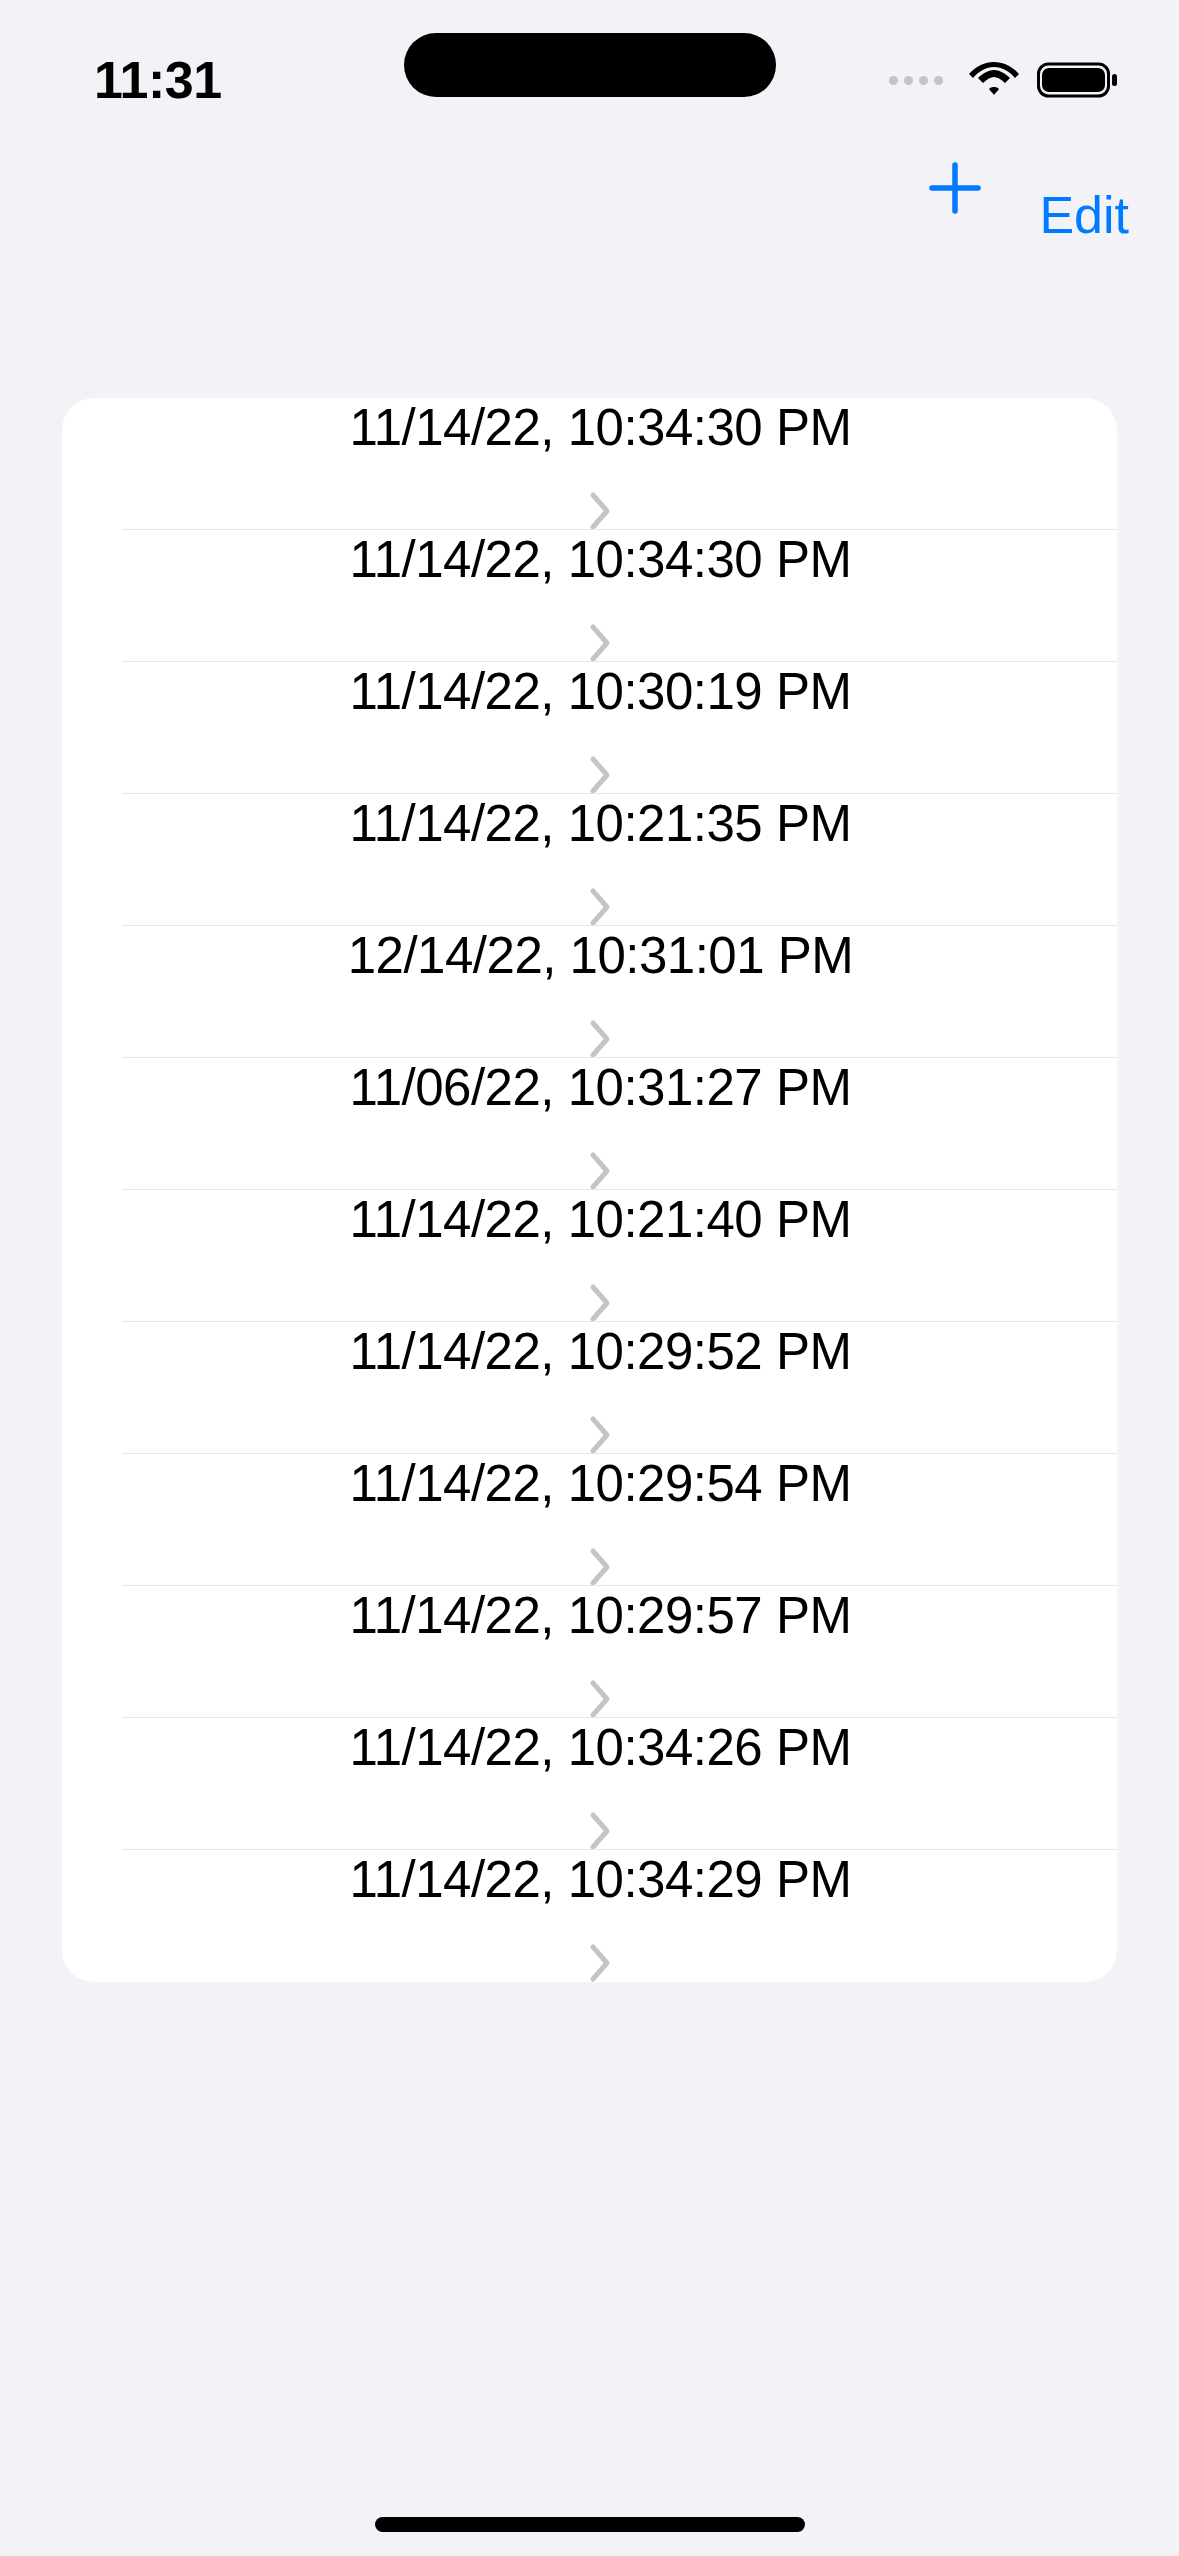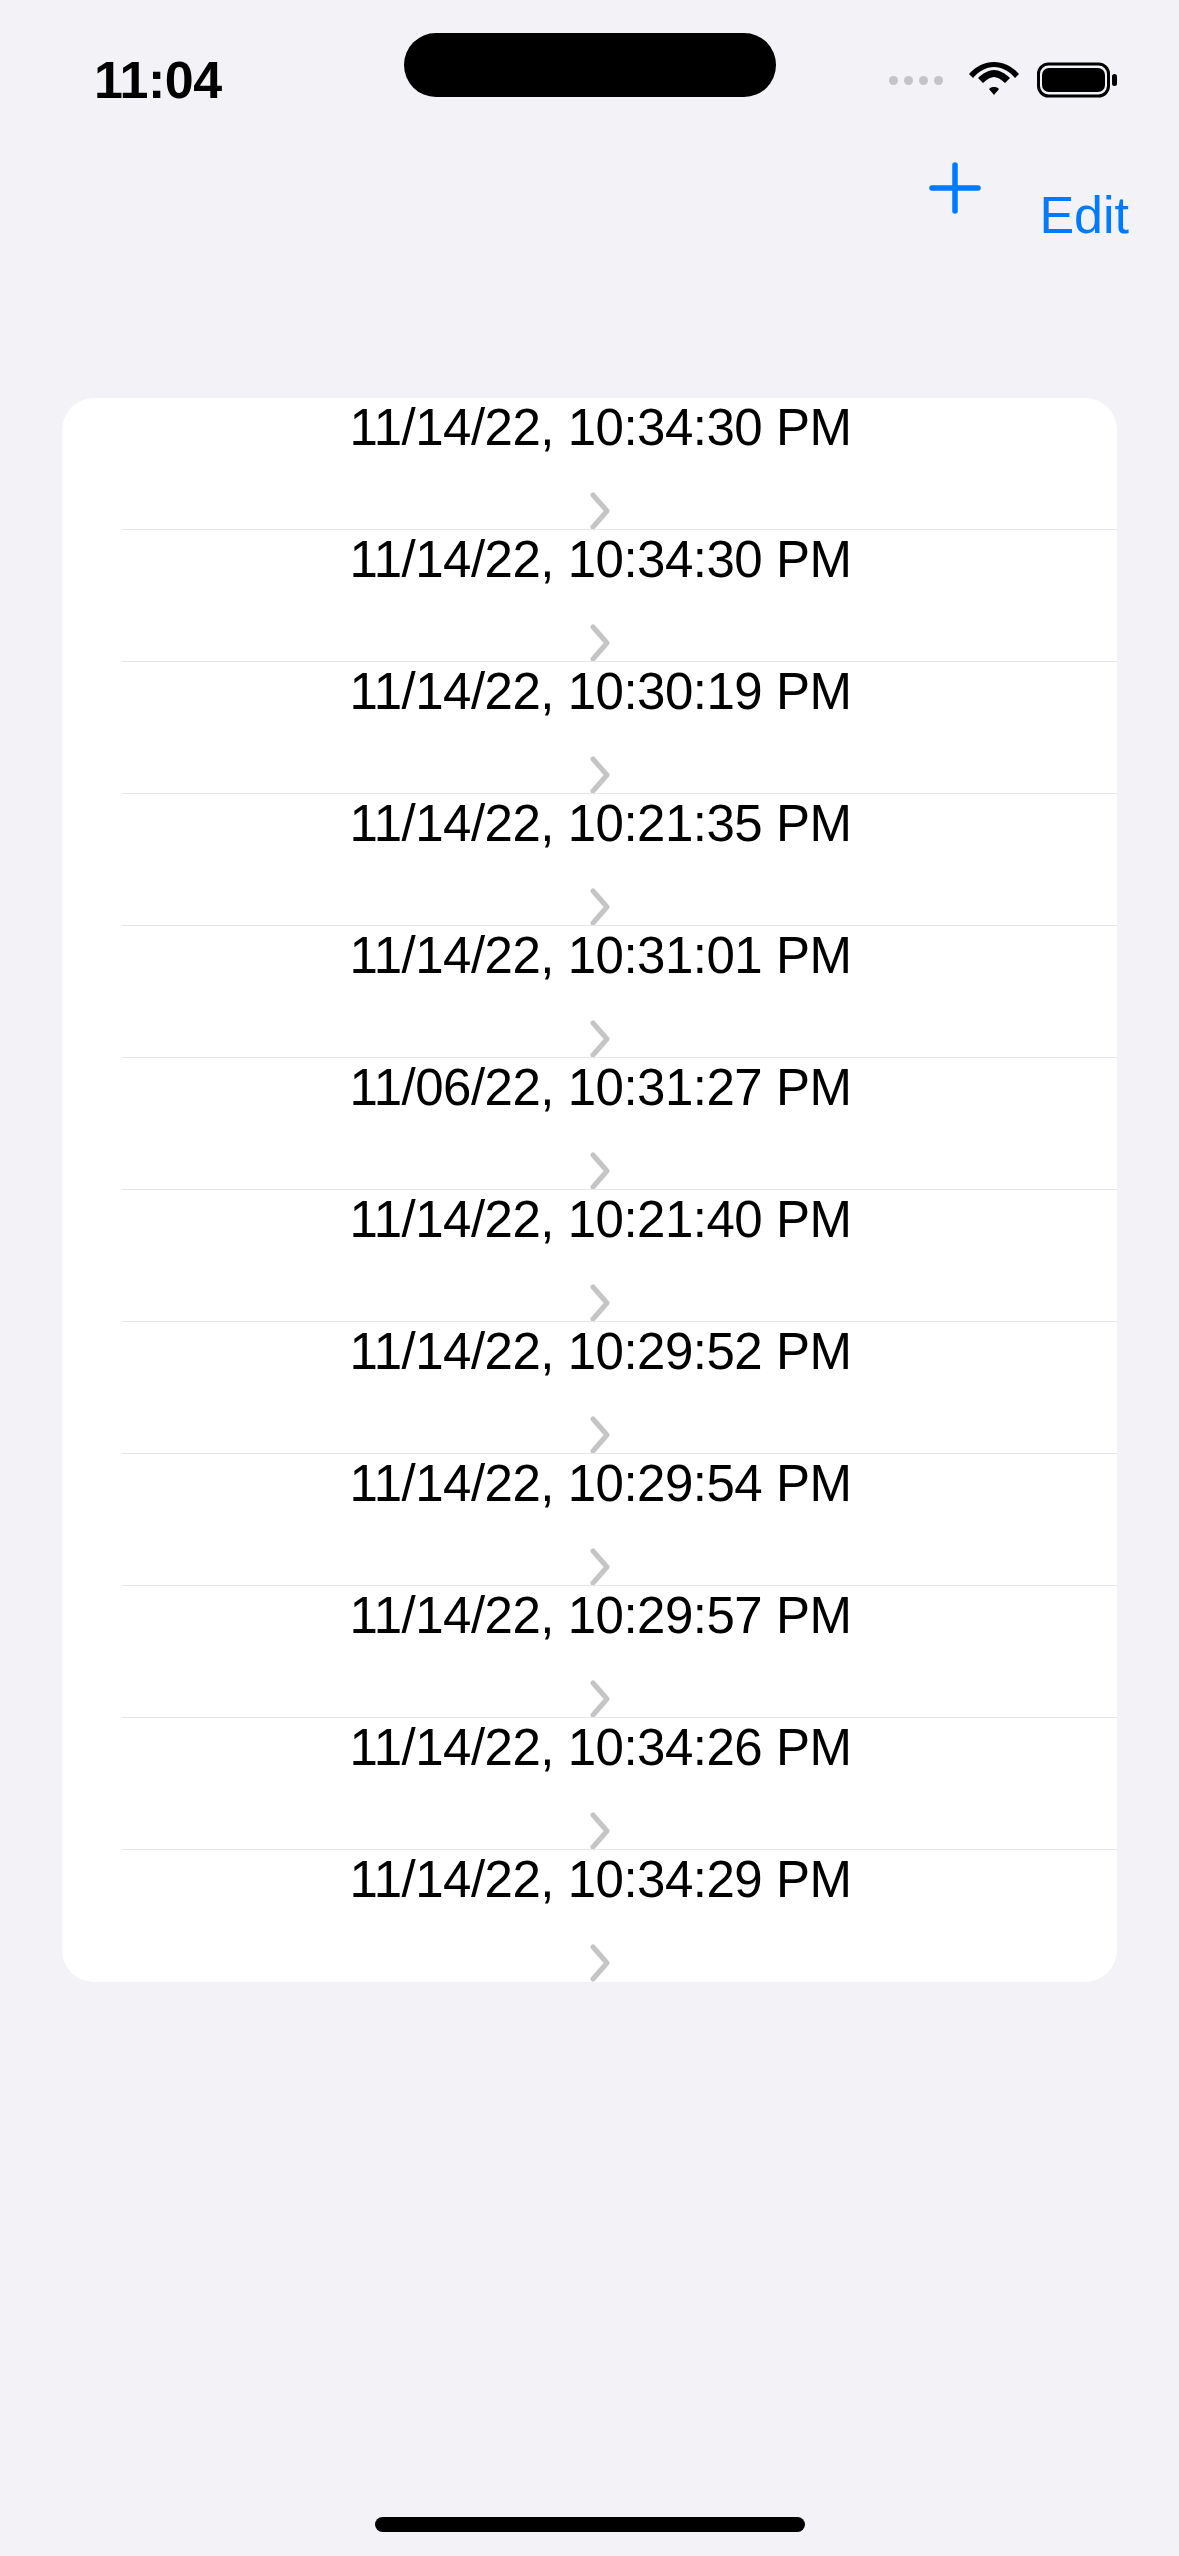--- a/index.html
+++ b/index.html
@@ -151,21 +151,21 @@
       width: 430px;
       height: 15px;
       background: #000;
       border-radius: 8px;
     }
   </style>
 </head>
 <body>
 
 <div class="status-bar">
-  <div class="status-time">11:04</div>
+  <div class="status-time">11:31</div>
   <div class="dynamic-island"></div>
   <div class="status-right">
     <div class="cellular-dots">
       <span></span>
         <span></span>
         <span></span>
         <span></span>
     </div>
     <svg class="wifi-icon" viewBox="0 0 50 38">
       <path d="M25 34 C25 34 30 28 30 28 C28 26 26 26 25 26 C24 26 22 26 20 28 C20 28 25 34 25 34 Z" fill="#000"></path>
@@ -209,21 +209,21 @@
         <path d="M4 3 L18 19 L4 35" fill="none" stroke="#c5c5c7" stroke-width="5" stroke-linecap="round" stroke-linejoin="round"></path>
       </svg>
   </div>
   <div class="list-item">
     <span class="item-label">11/14/22, 10:21:35 PM</span>
     <svg class="chevron" viewBox="0 0 24 38">
         <path d="M4 3 L18 19 L4 35" fill="none" stroke="#c5c5c7" stroke-width="5" stroke-linecap="round" stroke-linejoin="round"></path>
       </svg>
   </div>
   <div class="list-item">
-    <span class="item-label">11/14/22, 10:31:01 PM</span>
+    <span class="item-label">12/14/22, 10:31:01 PM</span>
     <svg class="chevron" viewBox="0 0 24 38">
         <path d="M4 3 L18 19 L4 35" fill="none" stroke="#c5c5c7" stroke-width="5" stroke-linecap="round" stroke-linejoin="round"></path>
       </svg>
   </div>
   <div class="list-item">
     <span class="item-label">11/06/22, 10:31:27 PM</span>
     <svg class="chevron" viewBox="0 0 24 38">
         <path d="M4 3 L18 19 L4 35" fill="none" stroke="#c5c5c7" stroke-width="5" stroke-linecap="round" stroke-linejoin="round"></path>
       </svg>
   </div>

